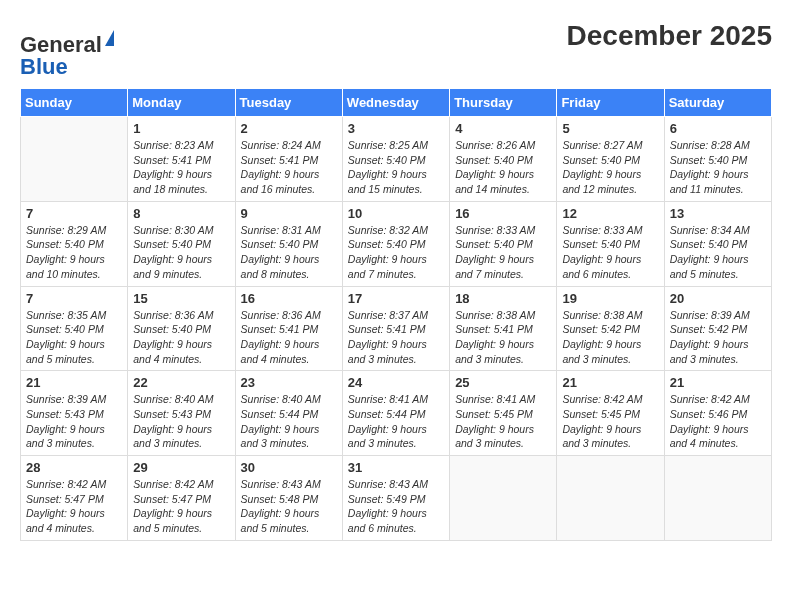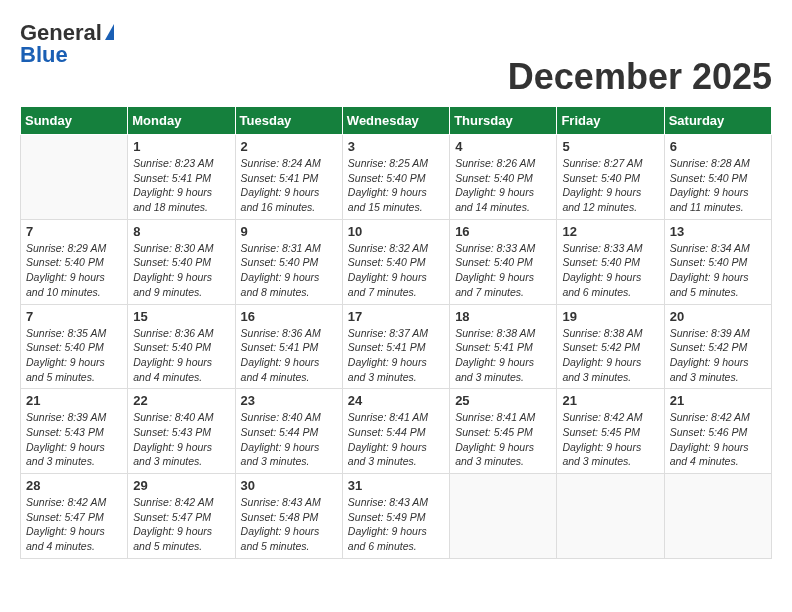--- a/index.html
+++ b/index.html
@@ -22,36 +22,35 @@
       align-items: flex-start;
     }
     .logo-row {
       display: flex;
       align-items: center;
     }
     .title-block {
       text-align: right;
     }
     .month-title {
-      font-size: 36px;
+      font-size: 28px;
       font-weight: bold;
       color: #333;
-      margin-top: 36px;
     }
     .subtitle {
       font-size: 16px;
       color: #333;
     }
     .calendar {
       width: 100%;
       border-collapse: collapse;
       font-size: 11px;
     }
     .calendar thead tr th {
-      background: #15803d;
+      background: #3b82f6;
       color: #fff;
       padding: 6px 4px;
       font-size: 13px;
       font-weight: bold;
       text-align: left;
       border: 1px solid #fff;
     }
     .calendar tbody tr td {
       vertical-align: top;
       border: 1px solid #ddd;
@@ -74,21 +73,21 @@
     .empty-cell {
       background: #f9f9f9;
     }
   </style>
 </head>
 <body>
 
 <div class="header">
   <div class="logo">
     <div class="logo-row">
-      <span style="font-size:22px;font-weight:bold;color:#333;">General</span>
+      <span style="font-size:22px;font-weight:bold;color:#333;margin-top:12px;">General</span>
       <span style="display:inline-block;width:0;height:0;border-left:9px solid transparent;border-bottom:16px solid #1a5fb4;margin-left:3px;margin-bottom:2px;vertical-align:middle;"></span>
     </div>
     <span style="font-size:22px;font-weight:bold;color:#1a5fb4;margin-top:-4px;">Blue</span>
   </div>
   <div class="title-block">
     <div class="month-title">December 2025</div>
   </div>
 </div>
 
 <table class="calendar">

